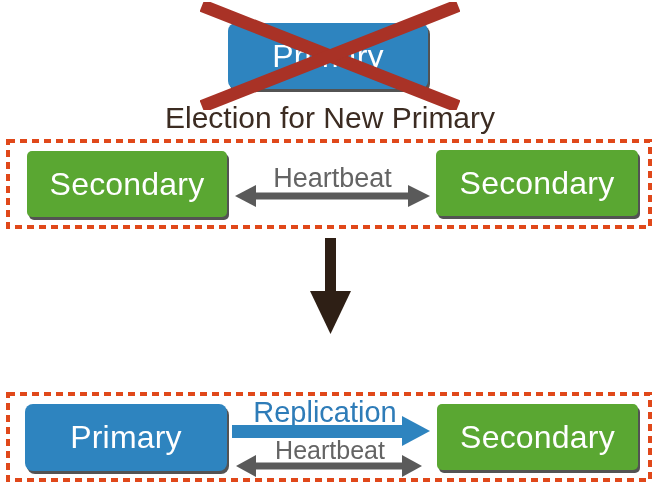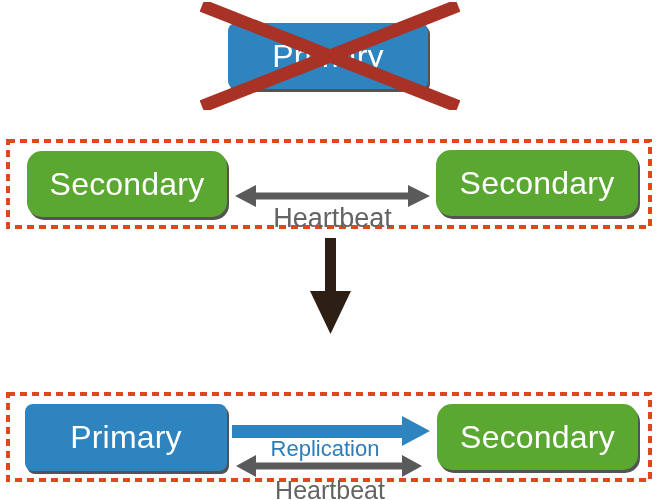--- a/index.html
+++ b/index.html
@@ -17,55 +17,55 @@
     position: absolute;
     display: flex;
     align-items: center;
     justify-content: center;
     color: #ffffff;
     font-size: 32px;
     letter-spacing: 0.2px;
     box-shadow: 2px 3px 0 rgba(25,25,25,0.75);
   }
   .blue-node  { background: #2E84BF; border-radius: 8px; }
-  .green-node { background: #5AA732; border-radius: 15px; }
+  .green-node { background: #5AA732; border-radius: 5px; }
 
   .section-title {
     position: absolute;
     left: 0;
     width: 660px;
     text-align: center;
     font-size: 30px;
     color: #3C2C22;
   }
 
   .link-label {
     position: absolute;
     text-align: center;
-    margin-top: 40px;
   }
   .hb-label { color: #646464; }
   .rep-label { color: #2E7CB8; }
 
   svg { display: block; }
 </style>
 </head>
 <body>
 
 <div id="stage">
 
   <div class="node blue-node" style="left: 228px; top: 23px; width: 200px; height: 66px; background-color: rgb(46, 132, 191);">
     <span>Primary</span>
   </div>
 
   <svg class="abs" style="left:200px; top:2px;" width="260" height="108" viewBox="0 0 260 108">
     <line x1="8" y1="6" x2="252" y2="102" stroke-width="13" stroke-linecap="square" stroke="#A93226"></line>
     <line x1="252" y1="6" x2="8" y2="102" stroke-width="13" stroke-linecap="square" stroke="#A93226"></line>
   </svg>
 
+  <div class="section-title" style="top: 101px; color: rgb(60, 44, 34);">Election for New Primary</div>
 
   <svg class="abs" style="left:6px; top:139px;" width="648" height="94" viewBox="0 0 648 94">
     <rect x="2" y="2" width="642" height="86" fill="none" stroke-width="4" stroke-dasharray="7 5" stroke="#E0481A"></rect>
   </svg>
 
   <div class="node green-node" style="left: 27px; top: 151px; width: 200px; height: 66px; background-color: rgb(90, 167, 50);">
     <span>Secondary</span>
   </div>
 
   <div class="node green-node" style="left: 436px; top: 150px; width: 202px; height: 66px; background-color: rgb(90, 167, 50);">
@@ -91,21 +91,21 @@
   </svg>
 
   <div class="node blue-node" style="left: 25px; top: 404px; width: 202px; height: 67px; background-color: rgb(46, 132, 191);">
     <span>Primary</span>
   </div>
 
   <div class="node green-node" style="left: 437px; top: 404px; width: 201px; height: 66px; background-color: rgb(90, 167, 50);">
     <span>Secondary</span>
   </div>
 
-  <div class="link-label rep-label" style="left: 230px; top: 396px; width: 190px; font-size: 22px; color: rgb(46, 124, 184);">Replication</div>
+  <div class="link-label rep-label" style="left: 230px; top: 396px; width: 190px; font-size: 29px; color: rgb(46, 124, 184);">Replication</div>
 
   <svg class="abs" style="left:230px; top:415px;" width="202" height="32" viewBox="0 0 202 32">
     <rect x="2" y="10" width="170" height="13" fill="#2E84BF"></rect>
     <polygon points="172,1 172,31 200,16" fill="#2E84BF"></polygon>
   </svg>
 
   <div class="link-label hb-label" style="left: 230px; top: 436px; width: 200px; font-size: 25px; color: rgb(100, 100, 100);">Heartbeat</div>
 
   <svg class="abs" style="left:234px; top:455px;" width="194" height="22" viewBox="0 0 194 22">
     <line x1="22" y1="11" x2="168" y2="11" stroke-width="7" stroke="#5A5A5A"></line>

